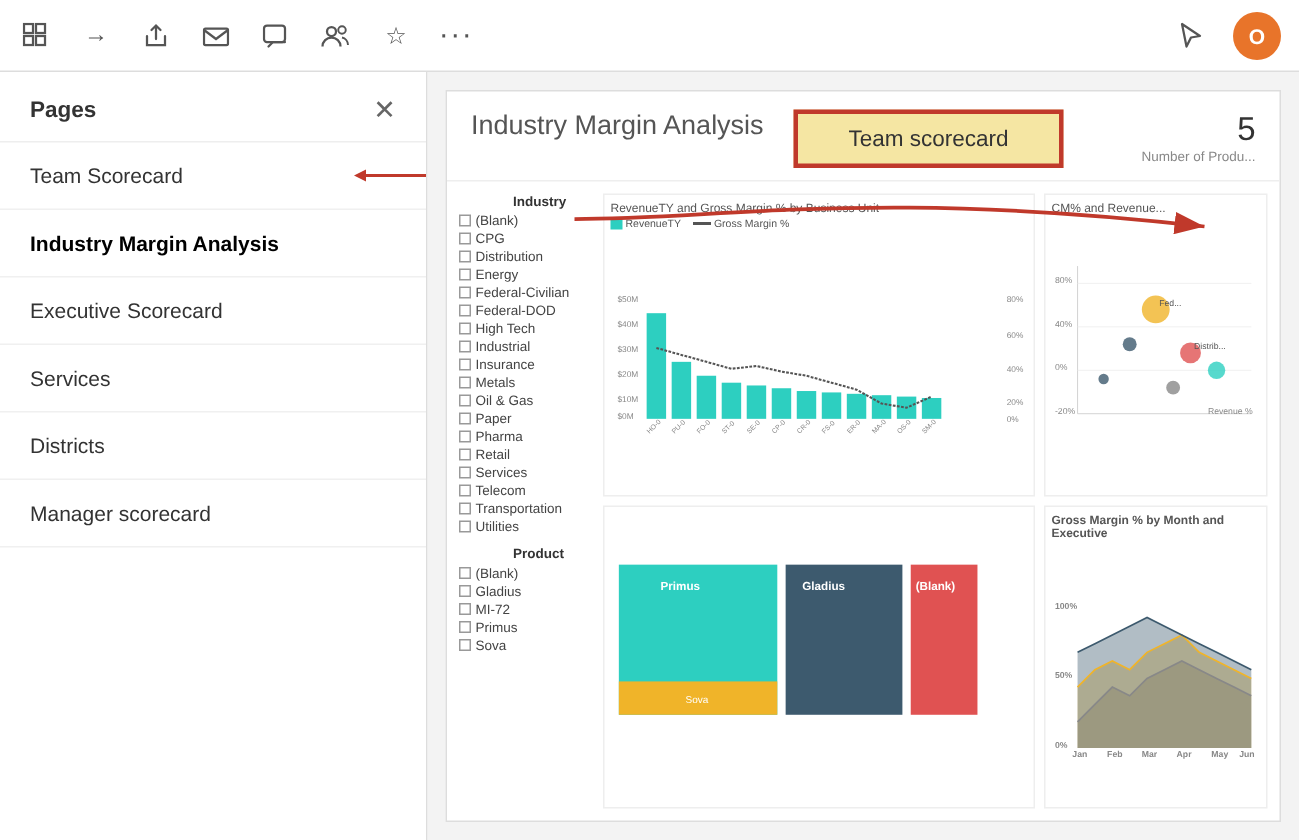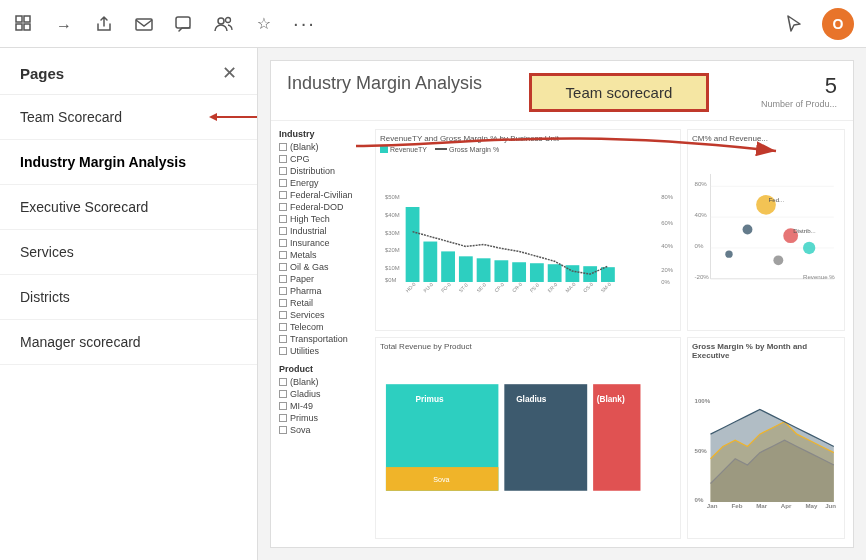--- a/index.html
+++ b/index.html
@@ -37,21 +37,21 @@
 
     
     .main-area {
       display: flex;
       flex: 1;
       overflow: hidden;
     }
 
     
     .sidebar {
-      width: 258px;
+      width: 285px;
       background: white;
       border-right: 1px solid #ddd;
       flex-shrink: 0;
       display: flex;
       flex-direction: column;
       overflow-y: auto;
     }
     .sidebar-header {
       display: flex;
       align-items: center;
@@ -157,20 +157,21 @@
       width: 90px;
       flex-shrink: 0;
       font-size: 9px;
       color: #444;
     }
     .filter-section-title {
       font-weight: 700;
       font-size: 9px;
       margin-bottom: 3px;
       color: #333;
+      margin-left: 36px;
     }
     .filter-item {
       display: flex;
       align-items: center;
       gap: 3px;
       margin-bottom: 2px;
     }
     .filter-checkbox {
       width: 8px;
       height: 8px;
@@ -405,21 +406,21 @@
             <div class="filter-item">
                 <span class="filter-checkbox"></span>
                 <span>(Blank)</span>
               </div>
             <div class="filter-item">
                 <span class="filter-checkbox"></span>
                 <span>Gladius</span>
               </div>
             <div class="filter-item">
                 <span class="filter-checkbox"></span>
-                <span>MI-49</span>
+                <span>MI-72</span>
               </div>
             <div class="filter-item">
                 <span class="filter-checkbox"></span>
                 <span>Primus</span>
               </div>
             <div class="filter-item">
                 <span class="filter-checkbox"></span>
                 <span>Sova</span>
               </div>
           </div>
@@ -506,21 +507,20 @@
                 <text x="62" y="28" font-size="5" fill="#555">Fed...</text>
                 <text x="82" y="53" font-size="5" fill="#555">Distrib...</text>
                 <text x="90" y="90" font-size="5" fill="#888">Revenue %</text>
               </svg>
             </div>
           </div>
 
           <div class="bottom-charts">
 
             <div class="chart-container" style="flex:2;">
-              <div class="chart-title">Total Revenue by Product</div>
               <svg viewBox="0 0 250 100" width="100%" height="88%">
 
                 <rect x="5" y="5" width="95" height="90" fill="#2dcfc0"></rect>
                 <text x="30" y="20" font-size="7" fill="white" font-weight="600">Primus</text>
 
                 <rect x="105" y="5" width="70" height="90" fill="#3d5a6e"></rect>
                 <text x="115" y="20" font-size="7" fill="white" font-weight="600">Gladius</text>
 
                 <rect x="180" y="5" width="40" height="90" fill="#e05252"></rect>
                 <text x="183" y="20" font-size="7" fill="white" font-weight="600">(Blank)</text>

